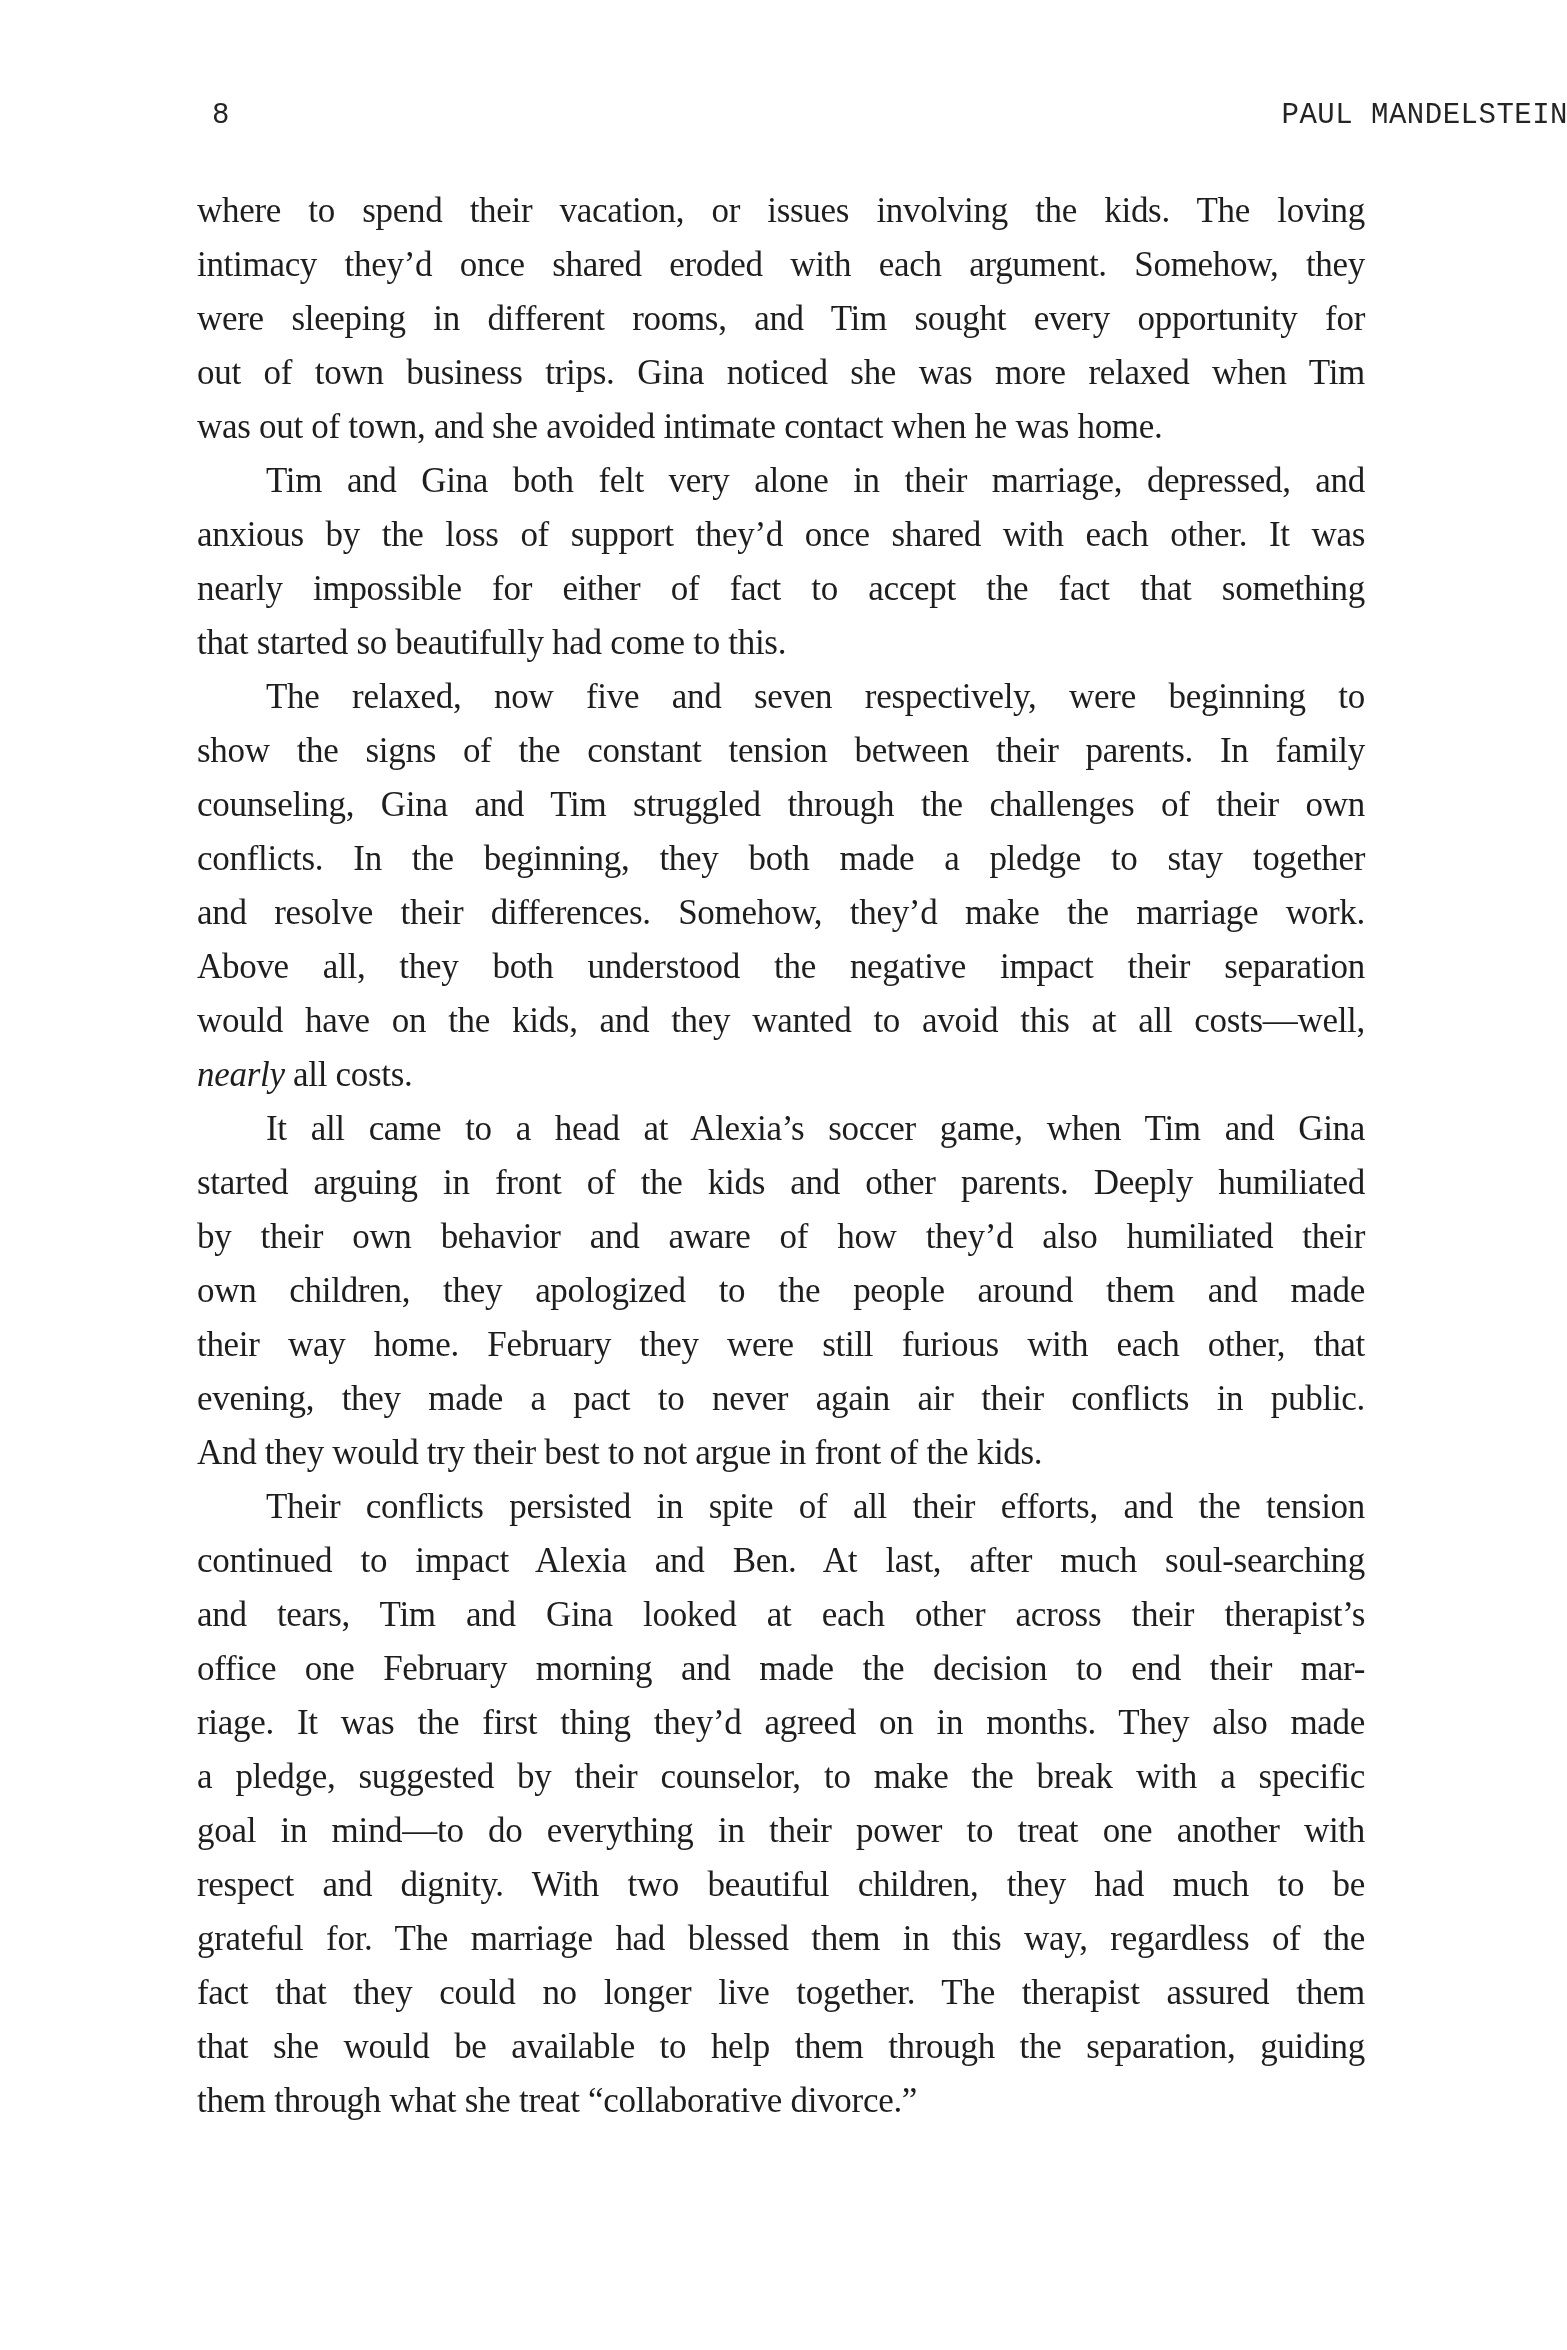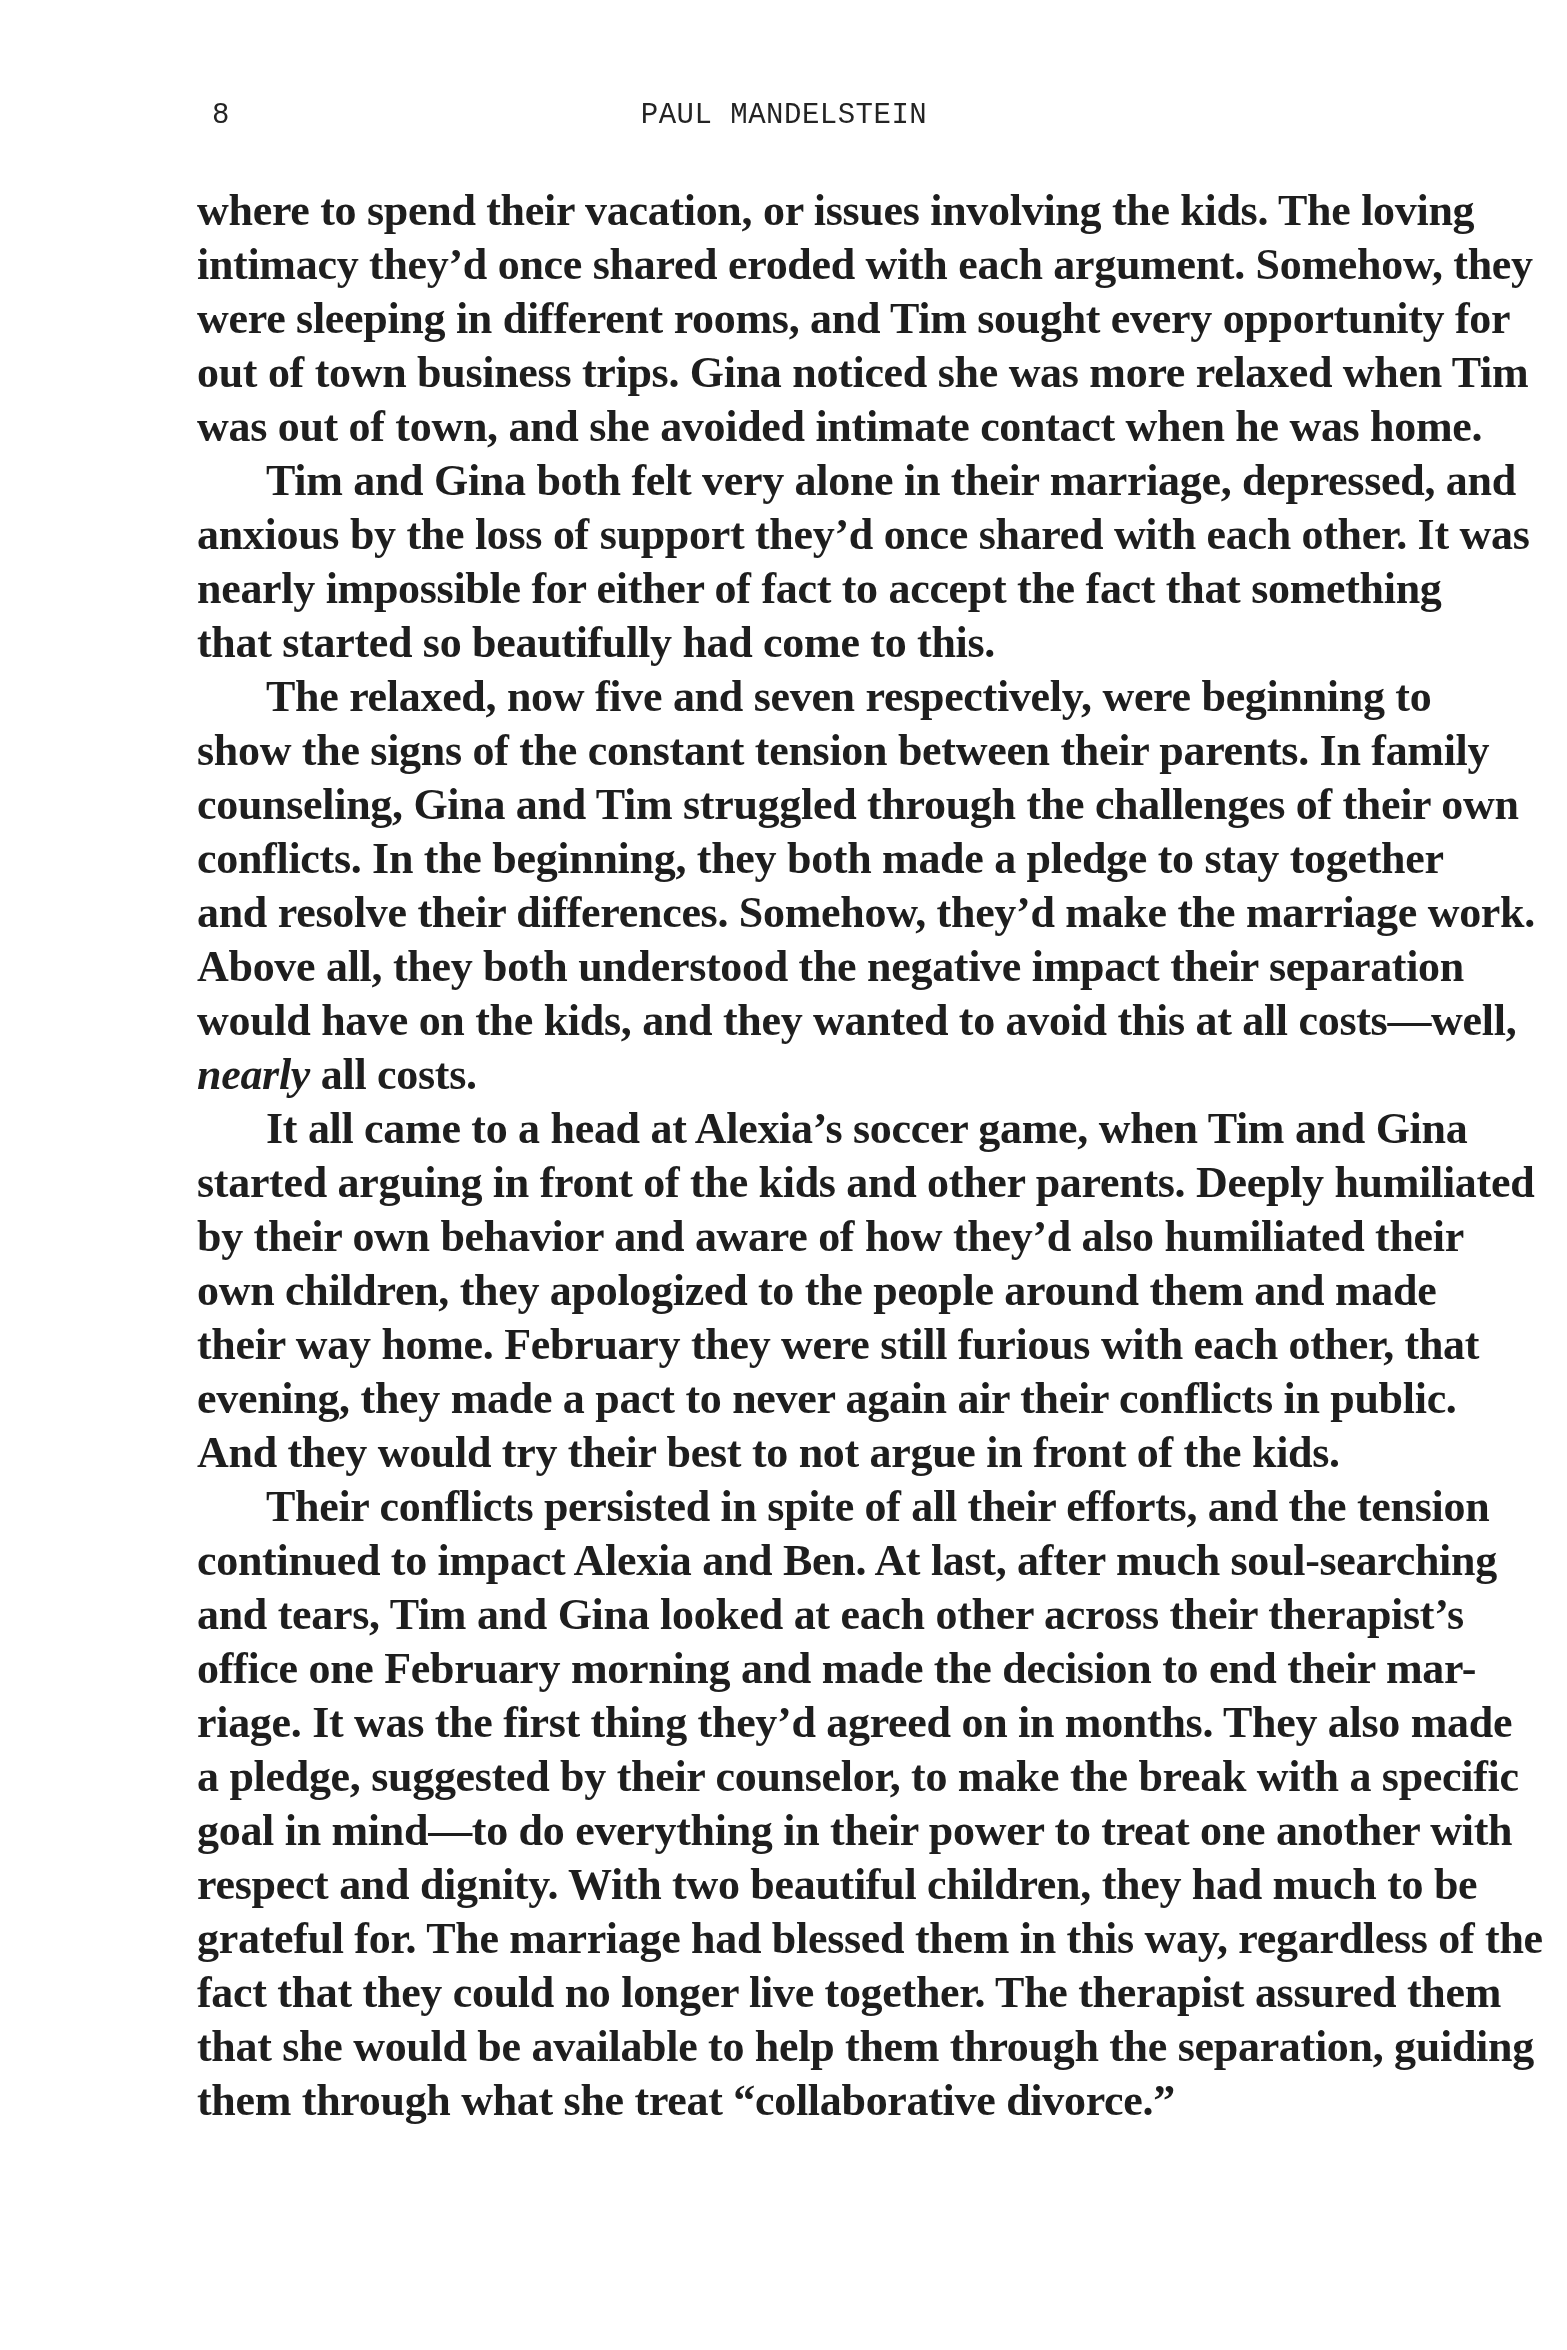--- a/index.html
+++ b/index.html
@@ -28,44 +28,43 @@
     line-height: 37px;
     color: #242424;
   }
   .folio {
     position: absolute;
     left: 212px;
     top: 0;
   }
   .running-head-title {
     display: block;
-    text-align: center;
+    text-align: right;
     letter-spacing: 0.5px;
   }
   
   .text-block {
     position: absolute;
     left: 197px;
     top: 184px;
     width: 1168px;
   }
   .paragraph {
     margin: 0;
     padding: 0;
   }
   .line {
     height: 54px;
     line-height: 54px;
-    font-size: 44px;
+    font-size: 35px;
     letter-spacing: -0.3px;
     white-space: nowrap;
     text-align: justify;
     text-align-last: justify;
     text-justify: inter-word;
-    font-weight: bold;
   }
   .line.para-end {
     text-align: center;
     text-align-last: left;
   }
   .line.para-start {
     padding-left: 69px;
   }
   .line i {
     font-style: italic;

